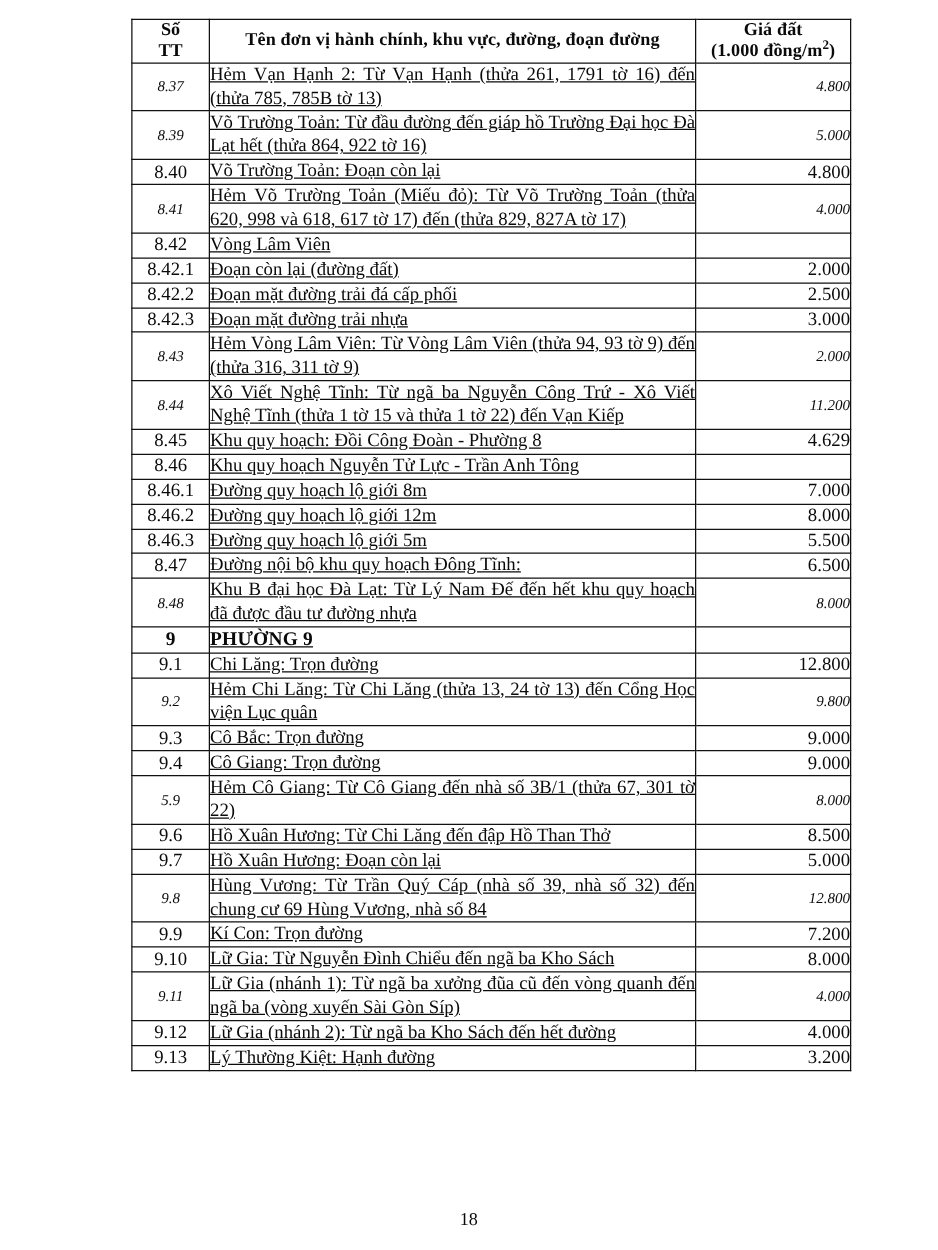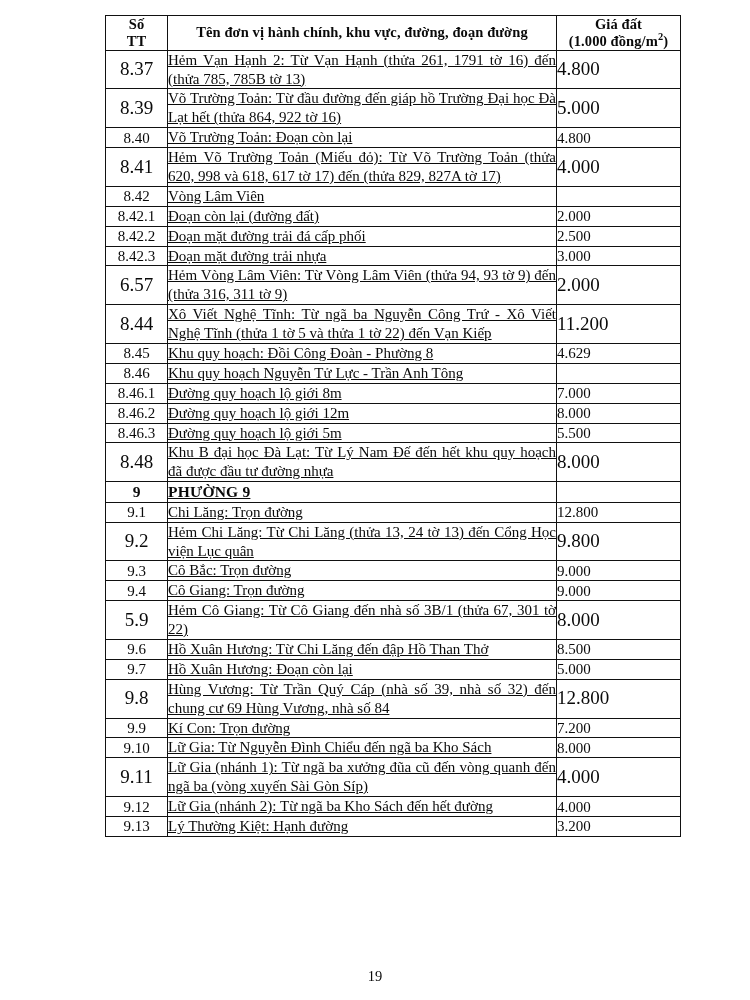--- a/index.html
+++ b/index.html
@@ -68,29 +68,29 @@
     white-space: nowrap;
   }
   td.name {
     text-align: left;
     font-size: 15px;
     line-height: 1.26;
     padding: 2px 4px 3px 5px;
     text-decoration: underline;
   }
   td.price {
-    text-align: left;
+    text-align: right;
     font-size: 15px;
     line-height: 1.2;
     padding: 3px 2px;
     white-space: nowrap;
   }
 
   tr.wrap td.name { text-align: justify; text-align-last: left; }
-  tr.wrap td.stt, tr.wrap td.price { font-size: 19px; }
+  tr.wrap td.stt, tr.wrap td.price { font-size: 12px; font-style: italic; }
 
   tr.section td.stt,
   tr.section td.name {
     font-weight: bold;
     font-size: 15.5px;
   }
   tr.section td.name { letter-spacing: 0.2px; }
 
   
   #page-number {
@@ -162,27 +162,27 @@
           <td class="stt">8.42.2</td>
           <td class="name">Đoạn mặt đường trải đá cấp phối</td>
           <td class="price">2.500</td>
         </tr>
         <tr>
           <td class="stt">8.42.3</td>
           <td class="name">Đoạn mặt đường trải nhựa</td>
           <td class="price">3.000</td>
         </tr>
         <tr class="wrap">
-          <td class="stt">6.57</td>
+          <td class="stt">8.43</td>
           <td class="name">Hẻm Vòng Lâm Viên: Từ Vòng Lâm Viên (thửa 94, 93 tờ 9) đến (thửa 316, 311 tờ 9)</td>
           <td class="price">2.000</td>
         </tr>
         <tr class="wrap">
           <td class="stt">8.44</td>
-          <td class="name">Xô Viết Nghệ Tĩnh: Từ ngã ba Nguyễn Công Trứ - Xô Viết Nghệ Tĩnh (thửa 1 tờ 5 và thửa 1 tờ 22) đến Vạn Kiếp</td>
+          <td class="name">Xô Viết Nghệ Tĩnh: Từ ngã ba Nguyễn Công Trứ - Xô Viết Nghệ Tĩnh (thửa 1 tờ 15 và thửa 1 tờ 22) đến Vạn Kiếp</td>
           <td class="price">11.200</td>
         </tr>
         <tr>
           <td class="stt">8.45</td>
           <td class="name">Khu quy hoạch: Đồi Công Đoàn - Phường 8</td>
           <td class="price">4.629</td>
         </tr>
         <tr>
           <td class="stt">8.46</td>
           <td class="name">Khu quy hoạch Nguyễn Tử Lực - Trần Anh Tông</td>
@@ -195,20 +195,25 @@
         </tr>
         <tr>
           <td class="stt">8.46.2</td>
           <td class="name">Đường quy hoạch lộ giới 12m</td>
           <td class="price">8.000</td>
         </tr>
         <tr>
           <td class="stt">8.46.3</td>
           <td class="name">Đường quy hoạch lộ giới 5m</td>
           <td class="price">5.500</td>
+        </tr>
+        <tr>
+          <td class="stt">8.47</td>
+          <td class="name">Đường nội bộ khu quy hoạch Đông Tĩnh:</td>
+          <td class="price">6.500</td>
         </tr>
         <tr class="wrap">
           <td class="stt">8.48</td>
           <td class="name">Khu B đại học Đà Lạt: Từ Lý Nam Đế đến hết khu quy hoạch đã được đầu tư đường nhựa</td>
           <td class="price">8.000</td>
         </tr>
         <tr class="section">
           <td class="stt">9</td>
           <td class="name">PHƯỜNG 9</td>
           <td class="price"></td>
@@ -274,15 +279,15 @@
           <td class="price">4.000</td>
         </tr>
         <tr>
           <td class="stt">9.13</td>
           <td class="name">Lý Thường Kiệt: Hạnh đường</td>
           <td class="price">3.200</td>
         </tr>
       </tbody>
   </table>
 
-  <div id="page-number">19</div>
+  <div id="page-number">18</div>
 
 </div>
 
 </body></html>

